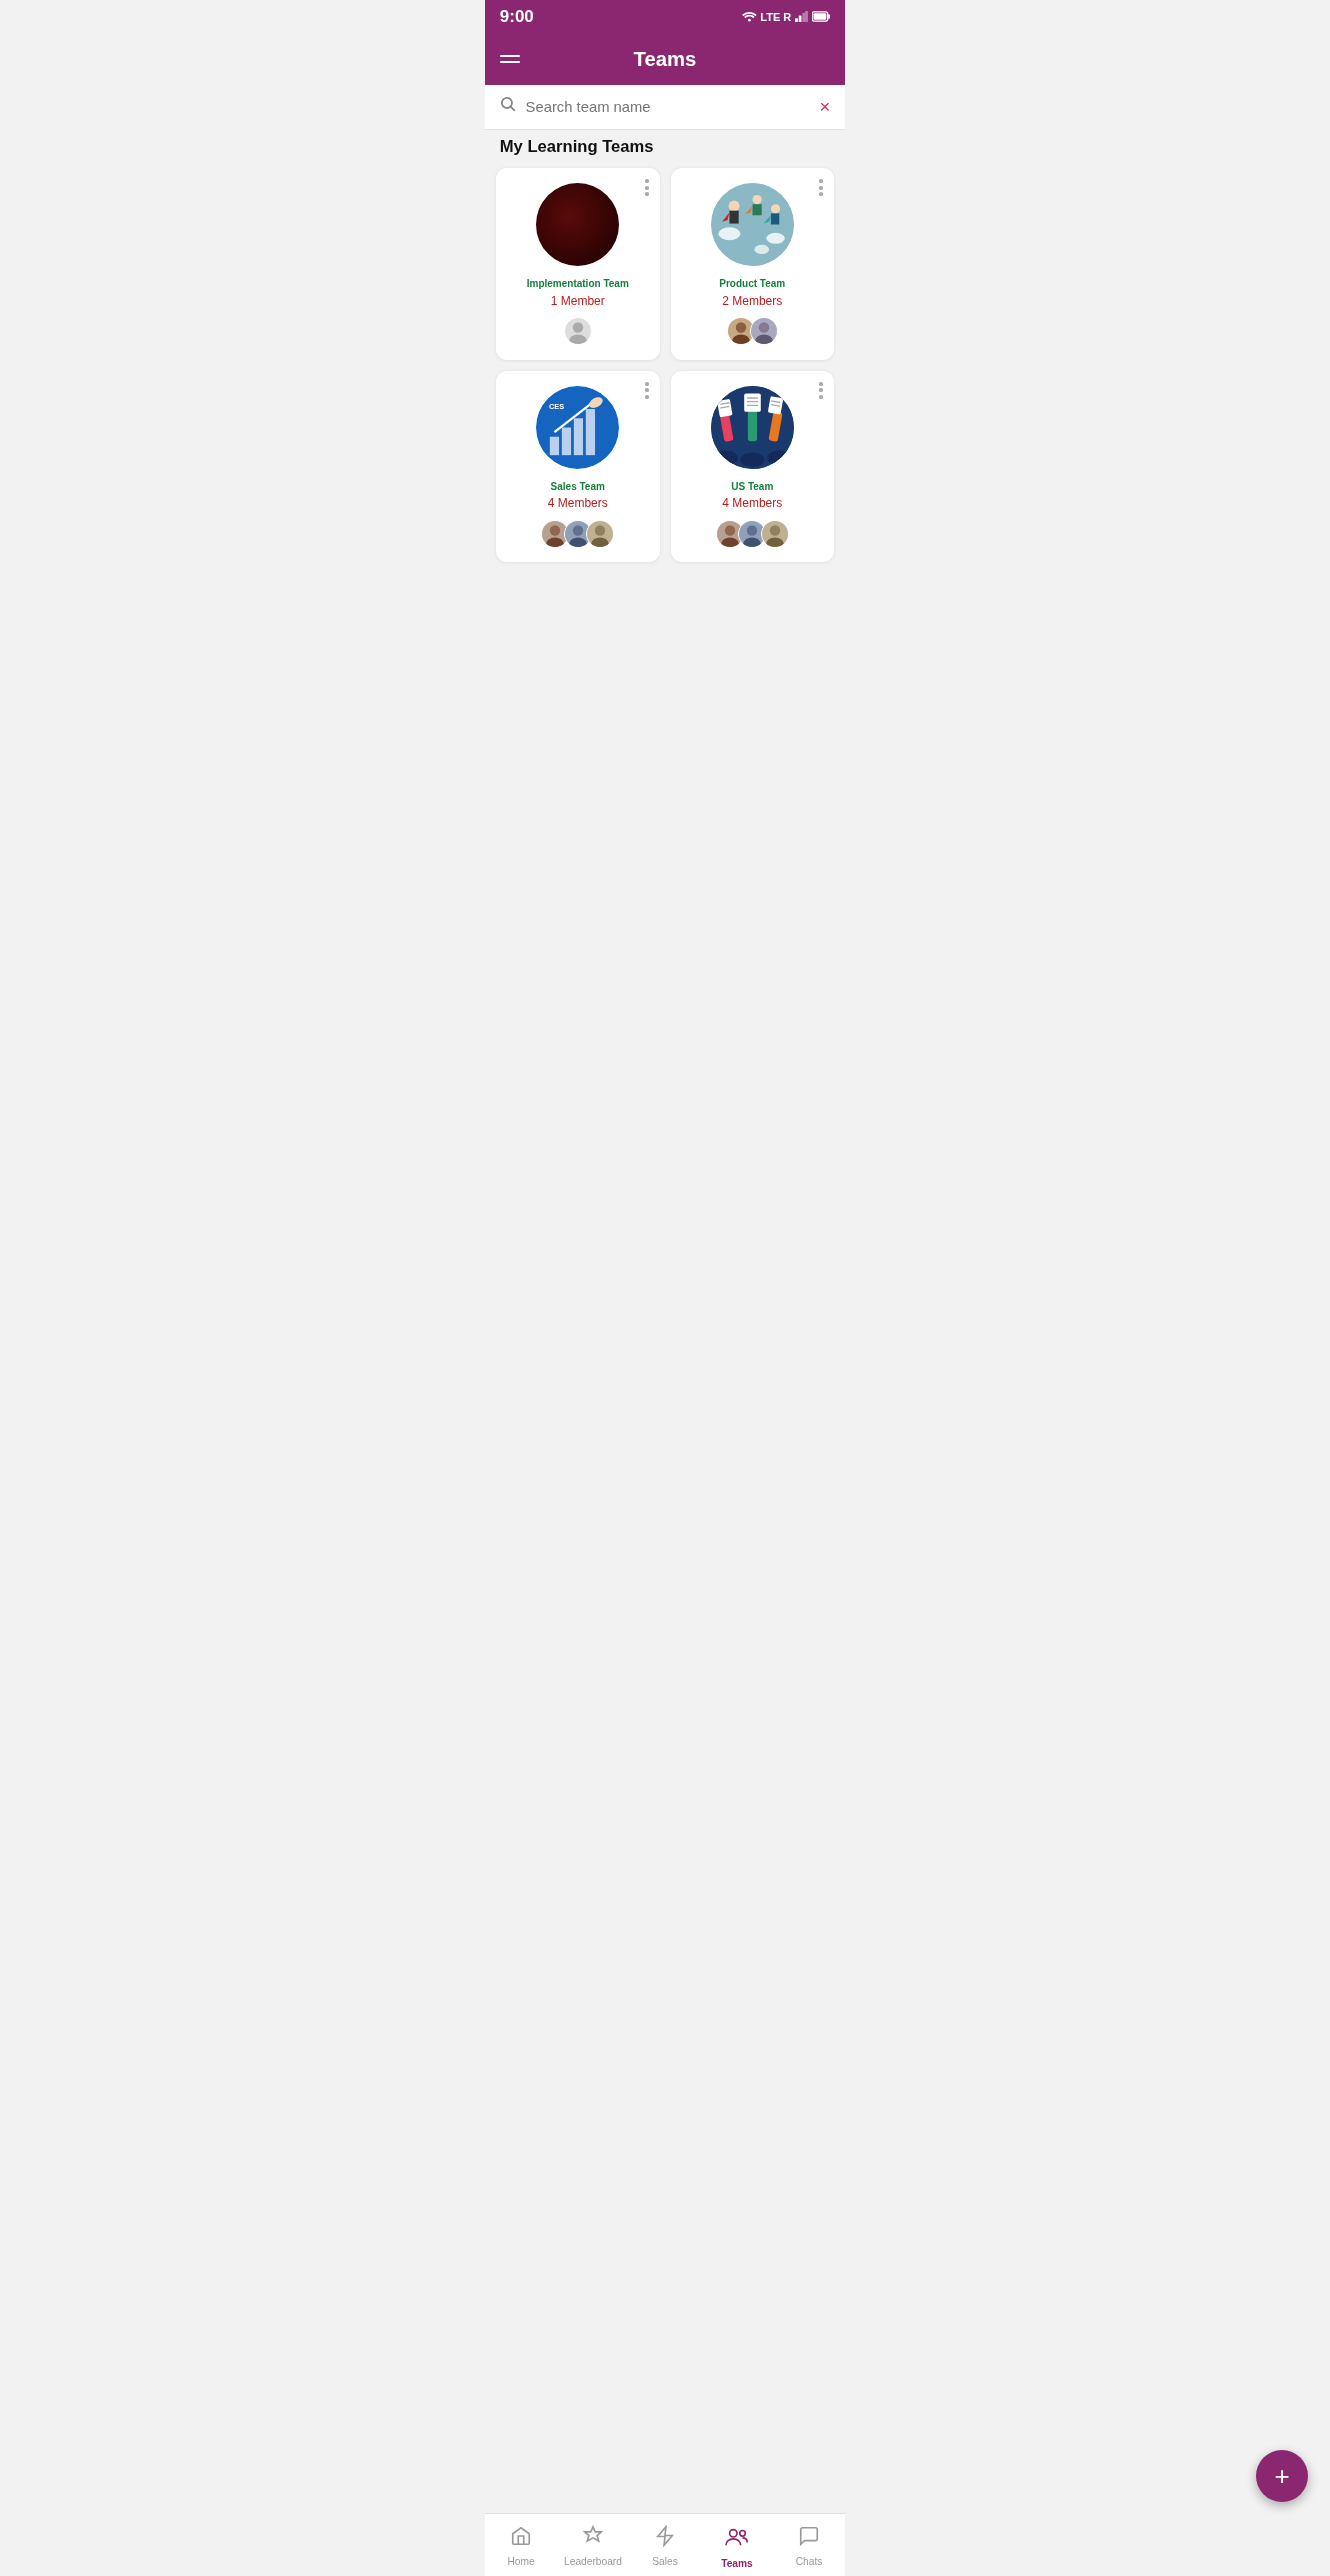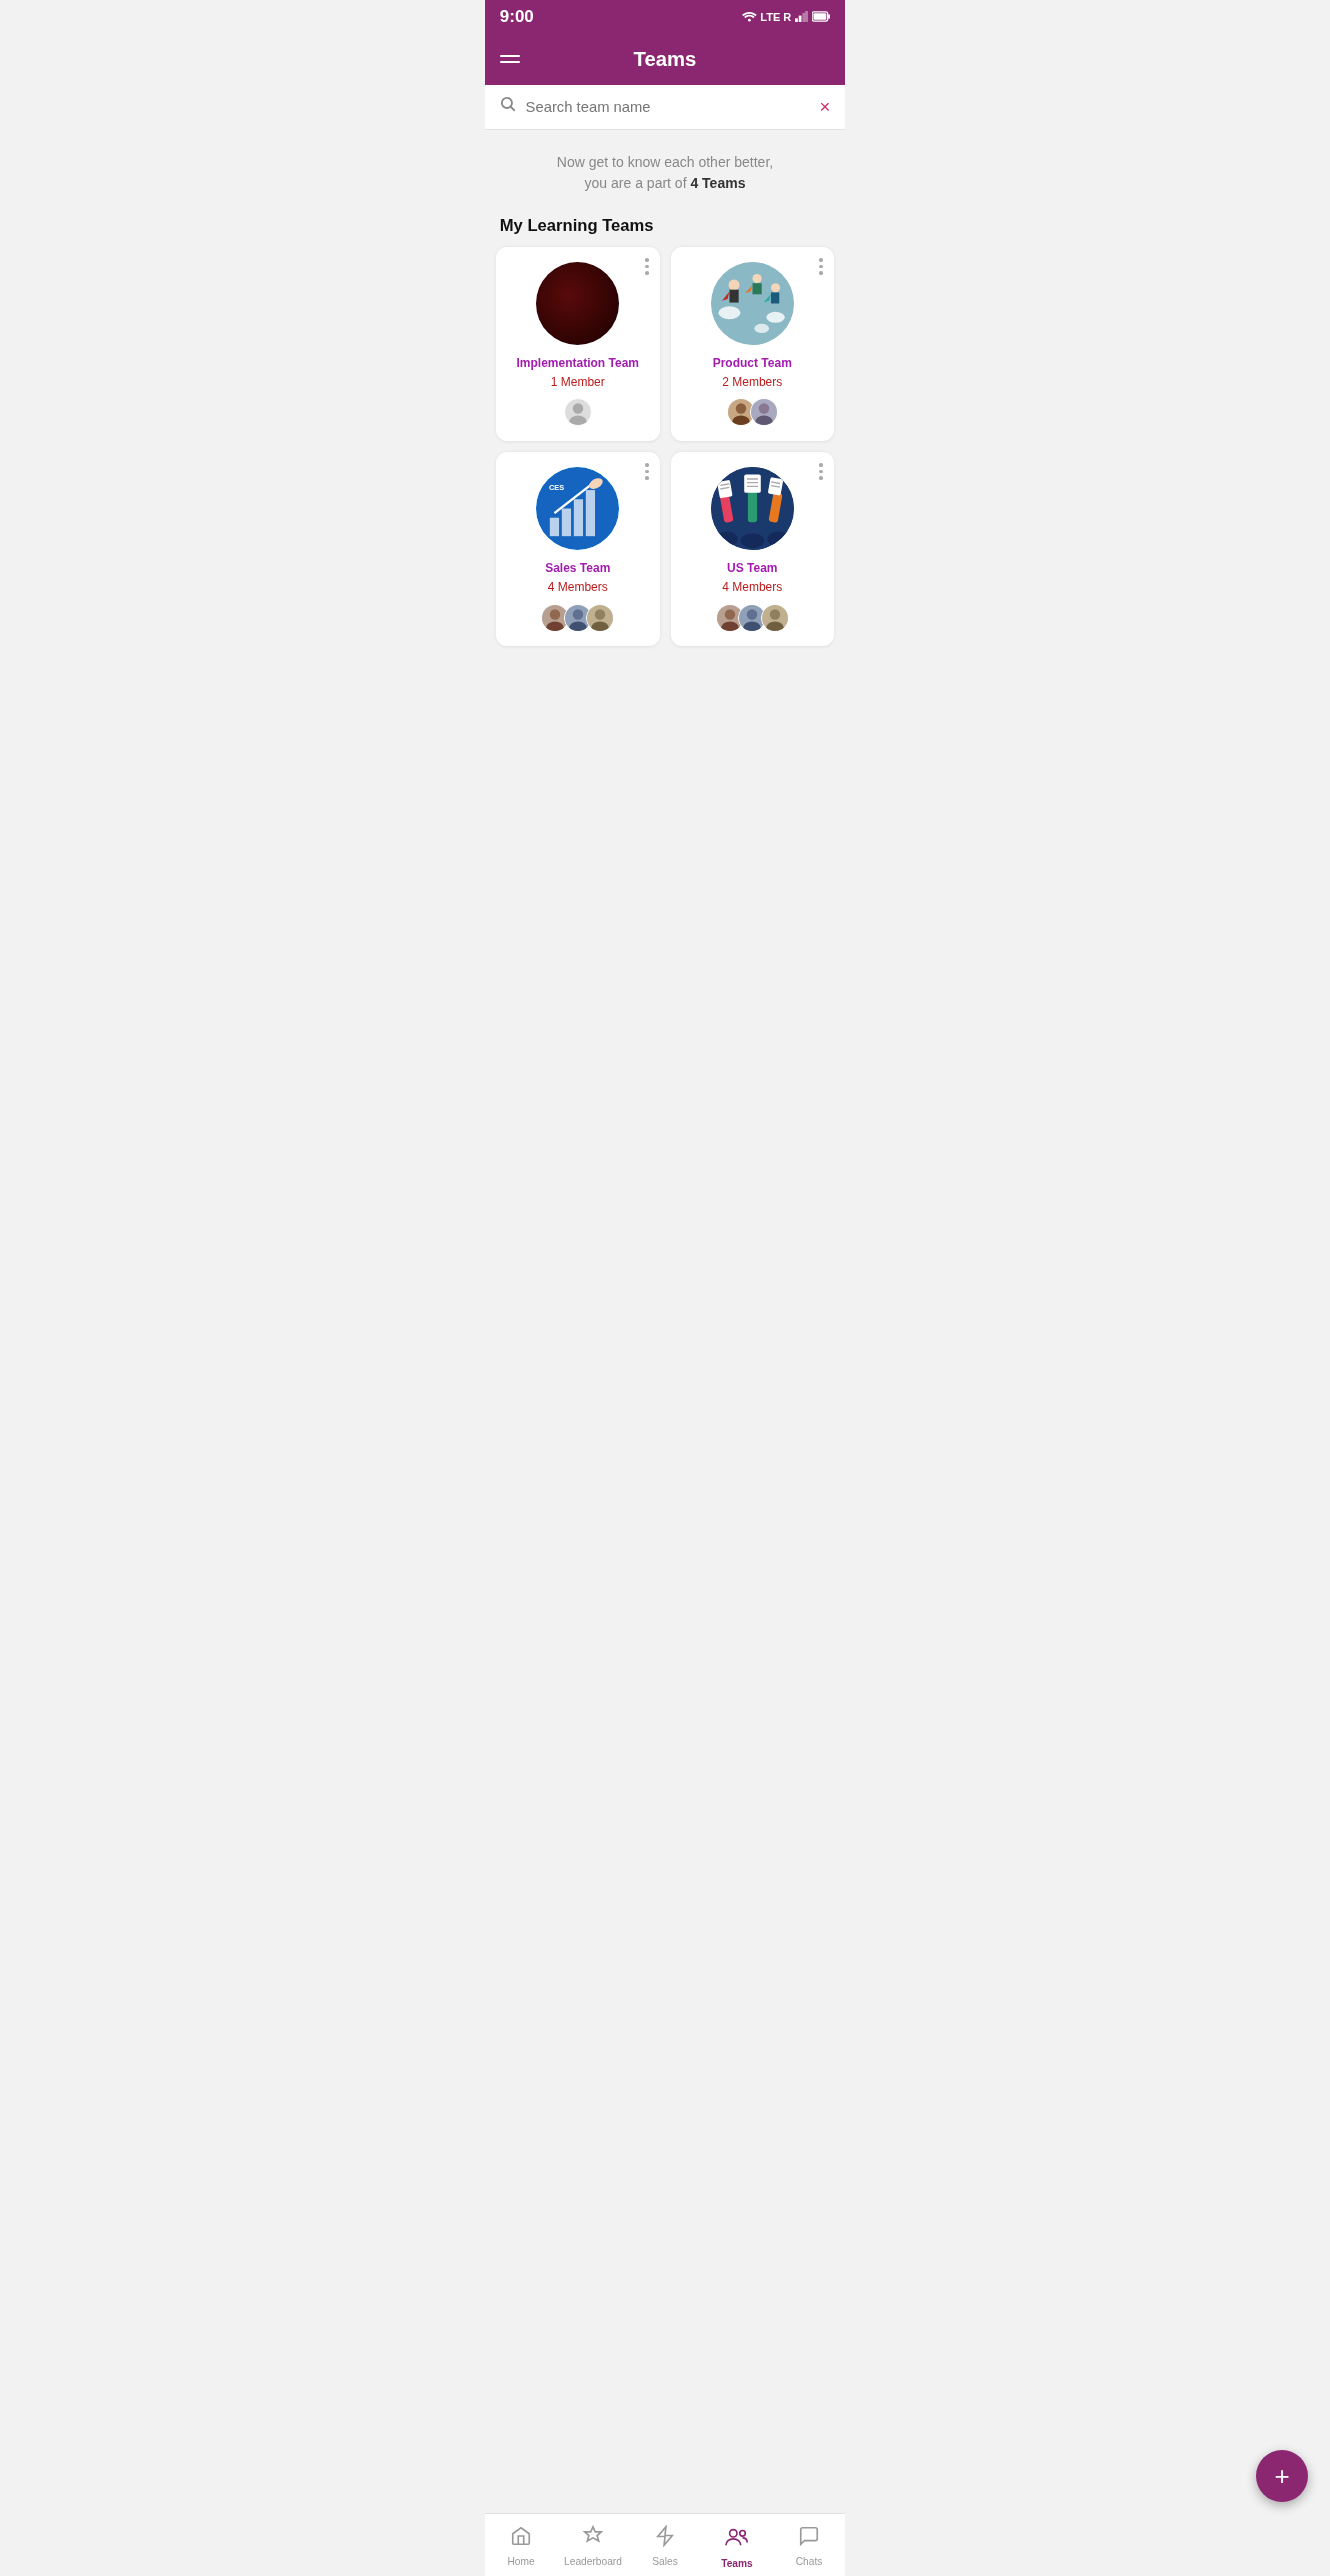--- a/index.html
+++ b/index.html
@@ -169,23 +169,23 @@
       display: flex;
       align-items: center;
       justify-content: center;
     }
 
     .team-avatar.dark-circle {
       background: radial-gradient(circle at 40% 40%, #5a0a0a, #1a0000);
     }
 
     .team-name {
-      font-size: 12px;
+      font-size: 10px;
       font-weight: 700;
-      color: #a21caf;
+      color: #15803d;
       text-align: center;
       margin-bottom: 3.7px;
       line-height: 1.3;
     }
 
     .team-members-count {
       font-size: 12px;
       color: #b91c1c;
       margin-bottom: 9.2px;
     }
@@ -327,26 +327,20 @@
       <circle cx="7.5" cy="7.5" r="5.5"></circle>
       <line x1="11.5" y1="11.5" x2="16" y2="16"></line>
     </svg>
   </div>
   <input class="search-input" type="text" placeholder="Search team name" style="">
   <span class="search-clear">×</span>
 </div>
 
 <div class="main-content">
 
-  <div class="intro-section">
-    <p class="intro-text">
-      <span>Now get to know each other better,</span><br>
-      <span>you are a part of </span><strong>4 Teams</strong>
-    </p>
-  </div>
 
   <div class="section-title">My Learning Teams</div>
 
   <div class="teams-grid">
 
     <div class="team-card">
       <div class="team-card-menu">
         <span></span>
           <span></span>
           <span></span>

